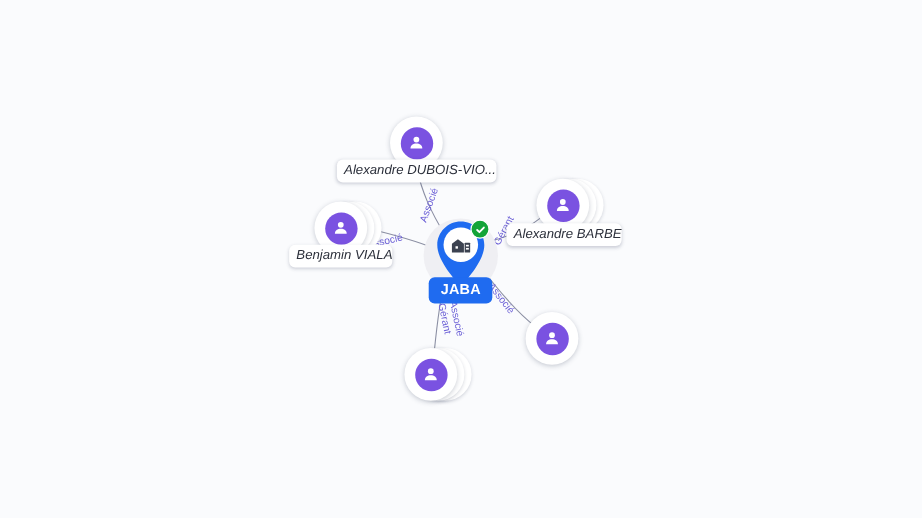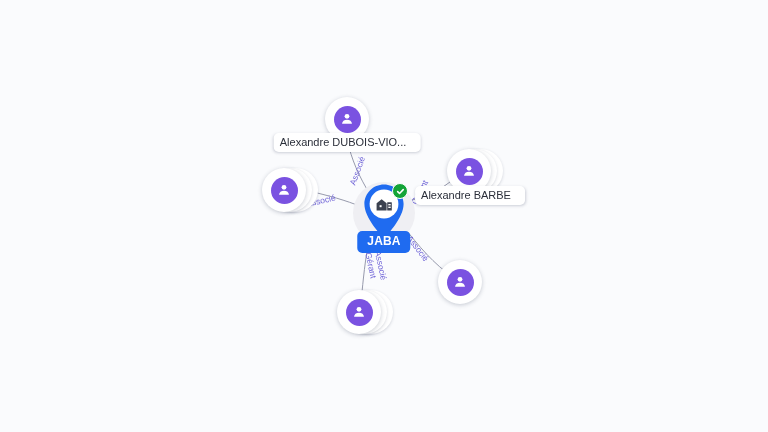--- a/index.html
+++ b/index.html
@@ -69,26 +69,27 @@
     justify-content: center;
   }
   .avatar-circle svg { display:block; }
 
   
   .name-pill {
     position: absolute;
     transform: translate(-50%, 0);
     background: #ffffff;
     border-radius: 5px;
-    padding: 3px 14px 4px 6px;
+    padding: 3px 0 4px 6px;
     font-size: 11px;
     line-height: 12px;
     color: #2b2f3a;
     white-space: nowrap;
     box-shadow: 0 1px 3px rgba(40,50,80,.22);
+    font-style: italic;
   }
 
   
   .company-halo {
     position: absolute;
     left: 50%; top: 50%;
     transform: translate(-50%, -50%);
     width: 62px;
     height: 62px;
     border-radius: 50%;
@@ -200,20 +201,21 @@
       <div class="avatar-disc">
         <div class="avatar-circle">
           <svg width="16" height="16" viewBox="0 0 24 24" fill="#ffffff">
             <circle cx="12" cy="8" r="3.6"></circle>
             <path d="M4.6 19.2c0-3.9 3.3-6.2 7.4-6.2s7.4 2.3 7.4 6.2z"></path>
           </svg>
         </div>
       </div>
     </div>
   </div>
+  <div class="name-pill" style="left:284px; top:204px;">Benjamin VIALA</div>
 
   <div class="node" style="left:469px; top:171px;">
     <div class="person-stack">
       <div class="disc d3"></div>
       <div class="disc d2"></div>
       <div class="avatar-disc">
         <div class="avatar-circle">
           <svg width="16" height="16" viewBox="0 0 24 24" fill="#ffffff">
             <circle cx="12" cy="8" r="3.6"></circle>
             <path d="M4.6 19.2c0-3.9 3.3-6.2 7.4-6.2s7.4 2.3 7.4 6.2z"></path>

